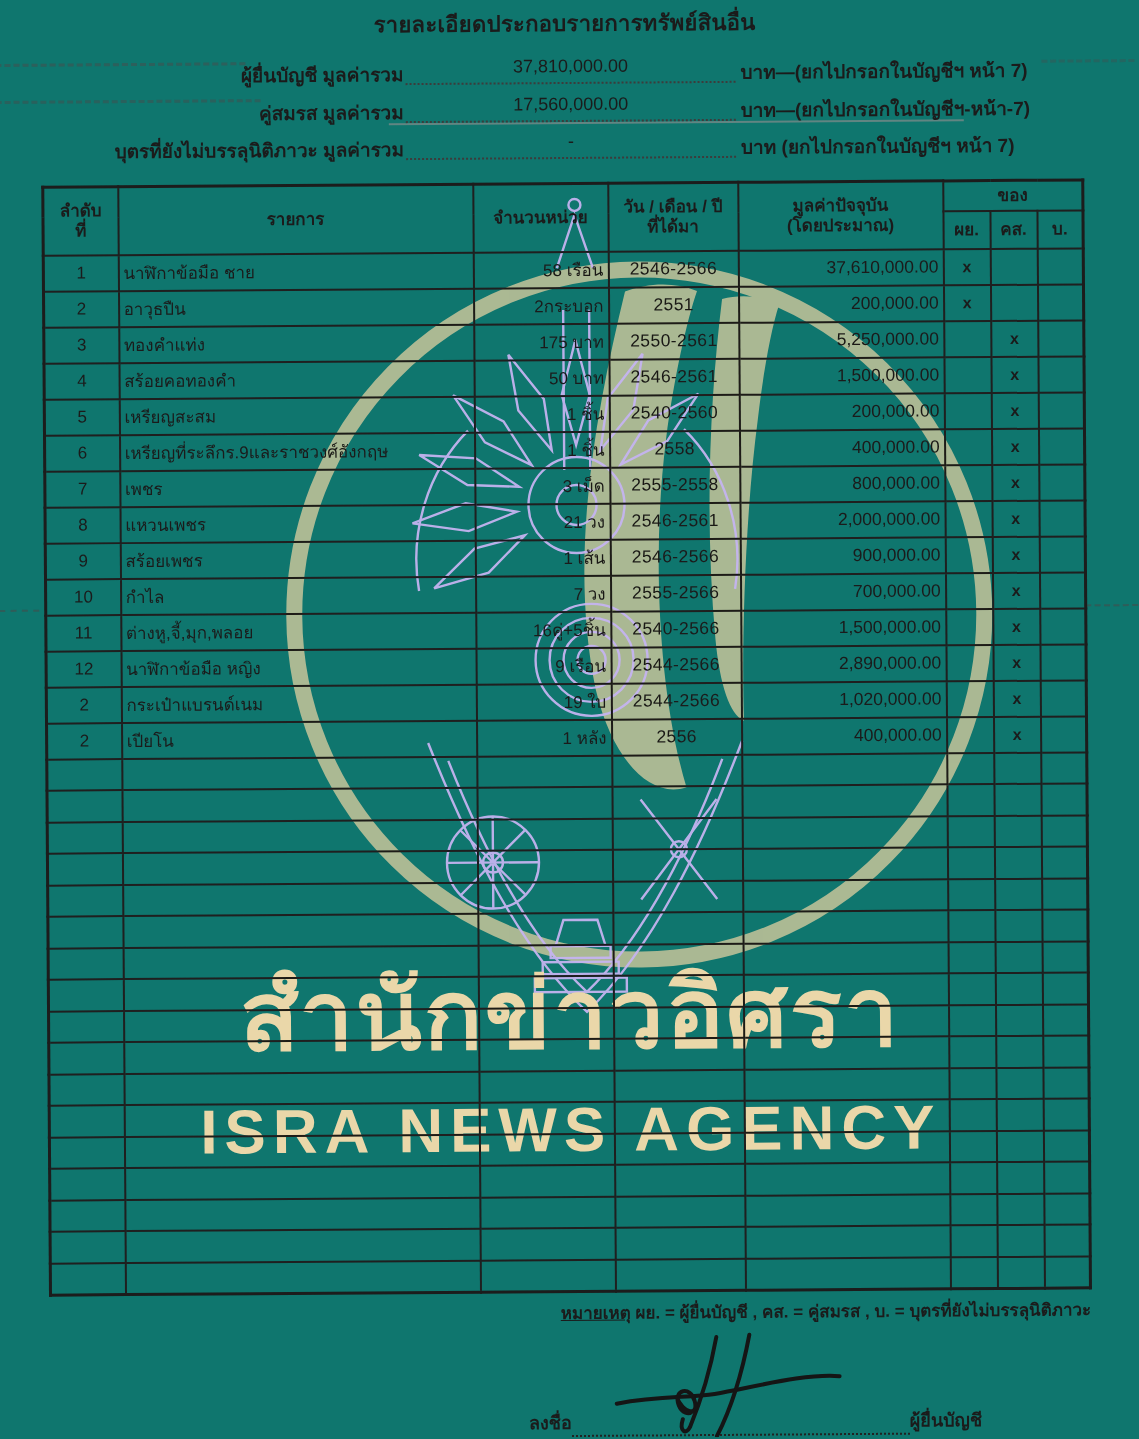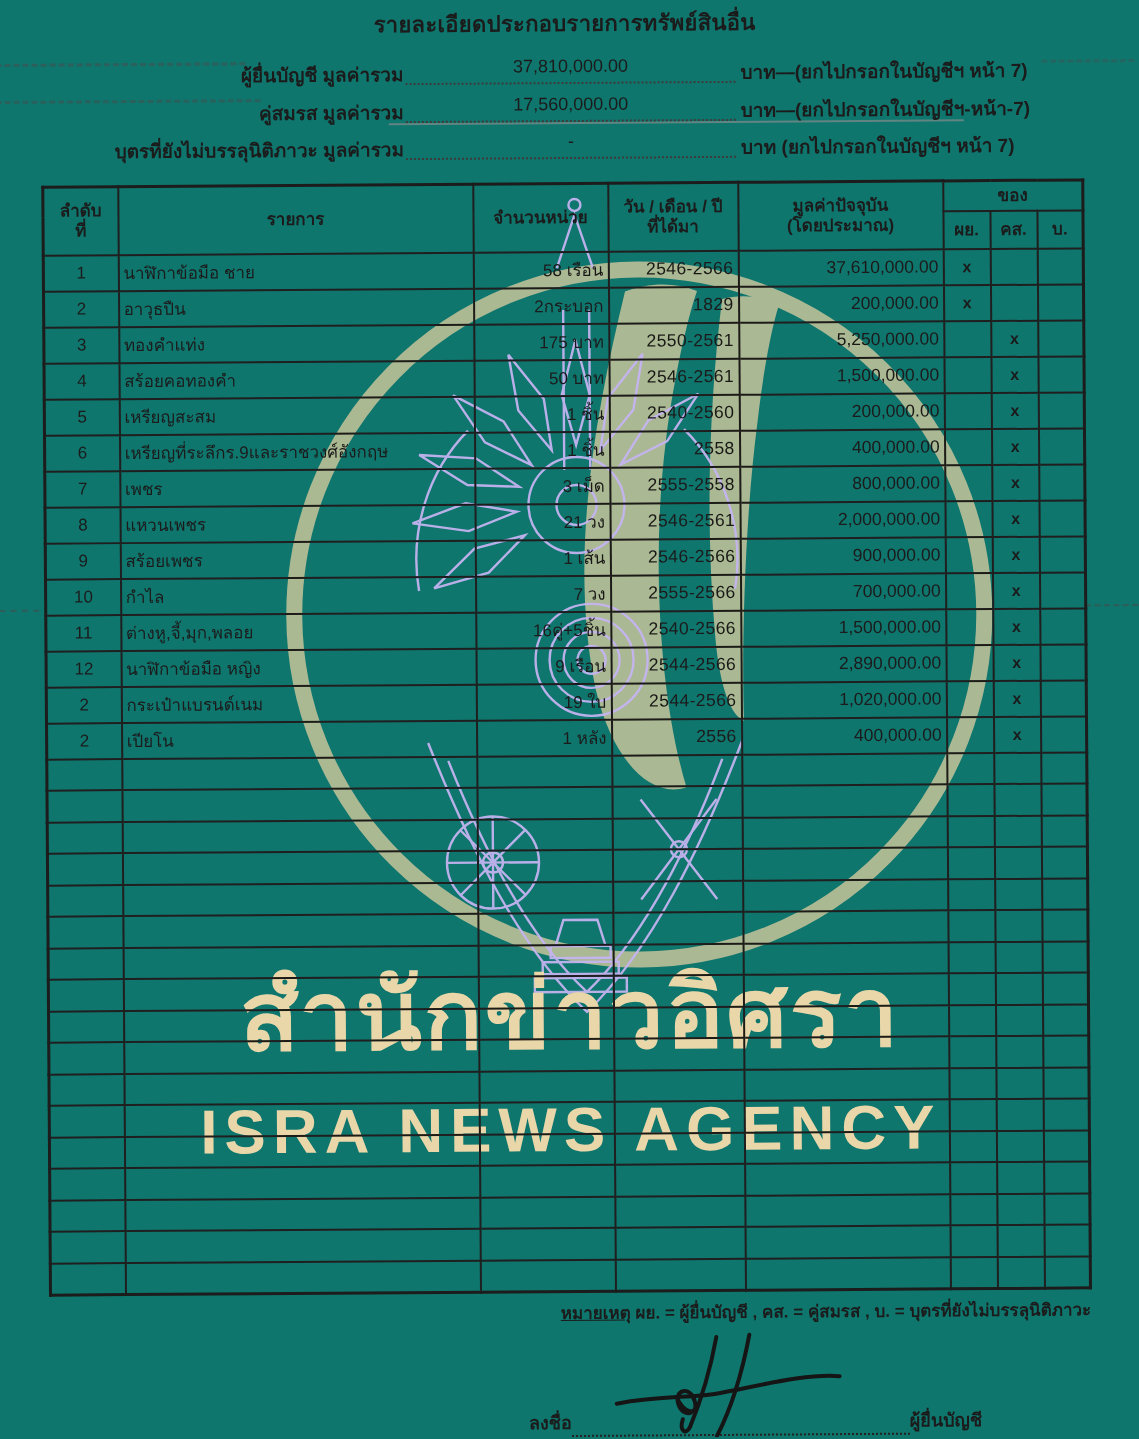--- a/index.html
+++ b/index.html
@@ -32,21 +32,21 @@
     border:2px solid #1f1f1f;padding:0 4px;overflow:hidden;
   }
   table.assets th{font-size:17px;font-weight:600;white-space:pre-line;line-height:1.15;text-align:center;vertical-align:middle;}
   tr.hdr1{height:30px;}
   tr.hdr2{height:38px;}
   tr.data-row{height:36px;}
   tr.empty-row{height:31.5px;}
   td.col-no{text-align:center;font-size:17px;}
   td.col-item{text-align:left;padding-left:7px;font-size:17px;}
   td.col-qty{text-align:right;font-size:17px;}
-  td.col-date{text-align:right;font-size:17.5px;letter-spacing:.4px;}
+  td.col-date{text-align:center;font-size:17.5px;letter-spacing:.4px;}
   td.col-val{text-align:right;padding-right:7px;font-size:17.5px;}
   td.col-mark{text-align:center;font-size:16px;font-weight:600;}
 
   .note{
     position:absolute;top:1299px;right:52px;font-size:17px;font-weight:700;white-space:nowrap;
   }
   .note .note-label{text-decoration:underline;text-align:right;}
   .signrow{position:absolute;top:1408px;left:524px;font-size:18px;font-weight:700;white-space:nowrap;}
   .sign-dots{display:inline-block;width:338px;border-bottom:2.5px dotted #222;height:18px;vertical-align:bottom;}
   .signature-svg{position:absolute;left:560px;top:1326px;}
@@ -131,21 +131,21 @@
               <td class="col-date">2546-2566</td>
               <td class="col-val">37,610,000.00</td>
               <td class="col-mark">x</td>
               <td class="col-mark"></td>
               <td class="col-mark"></td>
             </tr>
             <tr class="data-row">
               <td class="col-no">2</td>
               <td class="col-item">อาวุธปืน</td>
               <td class="col-qty">2กระบอก</td>
-              <td class="col-date">1829</td>
+              <td class="col-date">2551</td>
               <td class="col-val">200,000.00</td>
               <td class="col-mark">x</td>
               <td class="col-mark"></td>
               <td class="col-mark"></td>
             </tr>
             <tr class="data-row">
               <td class="col-no">3</td>
               <td class="col-item">ทองคำแท่ง</td>
               <td class="col-qty">175 บาท</td>
               <td class="col-date">2550-2561</td>

